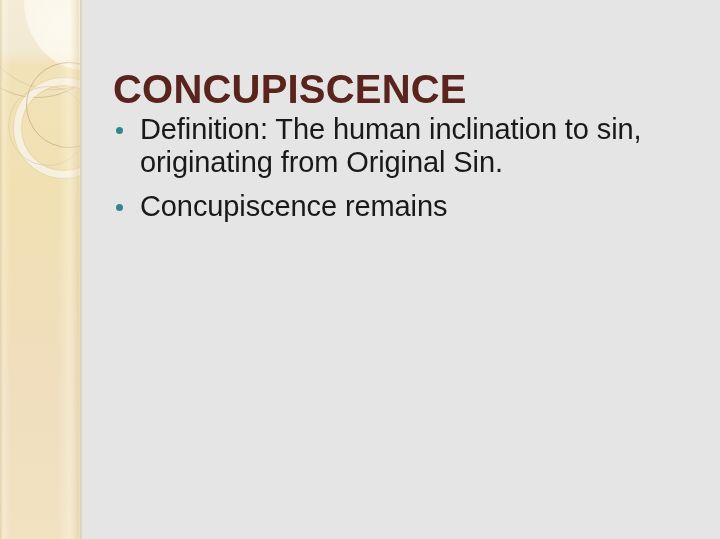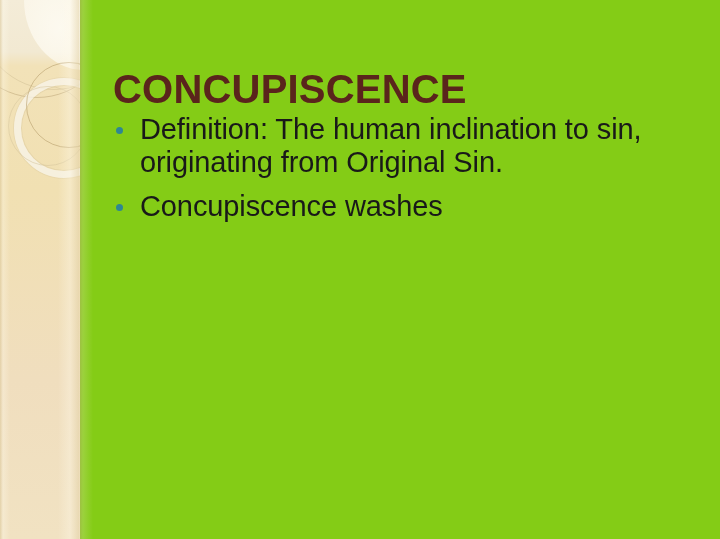--- a/index.html
+++ b/index.html
@@ -8,21 +8,21 @@
     background: #ffffff;
   }
   body {
     font-family: "Liberation Sans", sans-serif;
   }
 
   .slide {
     position: relative;
     width: 720px;
     height: 539px;
-    background: #84cc16;
+    background: #e5e5e5;
     overflow: hidden;
   }
 
   
   .sidebar {
     position: absolute;
     left: 0;
     top: 0;
     width: 80px;
     height: 539px;
@@ -202,18 +202,18 @@
 
       <li class="bullet-item">
         <span class="bullet-dot"></span>
         <span class="bullet-text">Definition: The human inclination to sin, originating from Original Sin.</span>
       </li>
 
 
 
       <li class="bullet-item">
         <span class="bullet-dot"></span>
-        <span class="bullet-text">Concupiscence washes</span>
+        <span class="bullet-text">Concupiscence remains</span>
       </li>
 
     </ul>
   </div>
 </div>
 
 </body></html>

